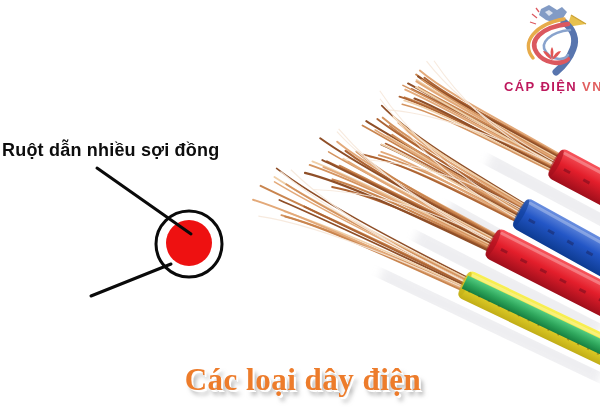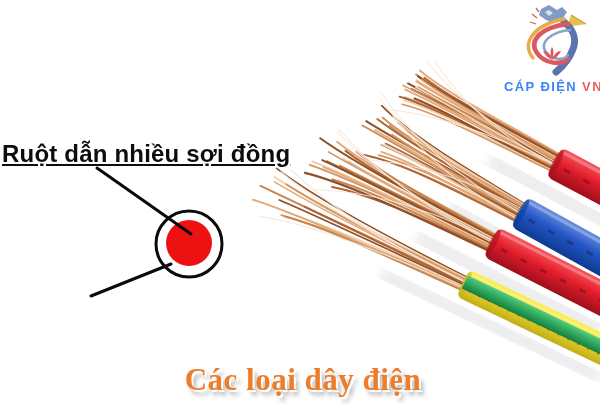--- a/index.html
+++ b/index.html
@@ -1,24 +1,24 @@
 <!DOCTYPE html>
 <html><head>
 <meta charset="utf-8">
 <style>
   html,body{margin:0;padding:0;background:#ffffff;}
   .stage{position:relative;width:600px;height:420px;background:#ffffff;overflow:hidden;
          font-family:"Liberation Sans",sans-serif;}
   #scene{position:absolute;left:0;top:0;}
   .label{position:absolute;color:#0d0d0d;font-weight:700;white-space:nowrap;}
-  #conductor-label{left:2px;top:140px;font-size:24px;letter-spacing:.2px;text-decoration:underline;}
+  #conductor-label{left:2px;top:140px;font-size:18px;letter-spacing:.2px;}
   #insulation-label{left:16px;top:302px;font-size:18px;letter-spacing:.2px;}
   #brand{position:absolute;left:504px;top:79px;font-size:13px;font-weight:700;
          letter-spacing:1.4px;white-space:nowrap;}
-  #brand .b1{color:#3b82f6;}
+  #brand .b1{color:#be185d;}
   #brand .b2{color:#e15f5f;}
   #caption{position:absolute;left:0;right:10px;top:362px;text-align:center;
            font-family:"Liberation Serif",serif;font-weight:700;font-size:31px;
            color:#ed7c2b;letter-spacing:.5px;
            text-shadow:2px 2px 0 #ffffff, 4px 5px 4px rgba(125,125,125,.6);padding-left:16px;}
   #logo{position:absolute;left:512px;top:2px;opacity:.92;}
 </style>
 </head>
 <body>
 

